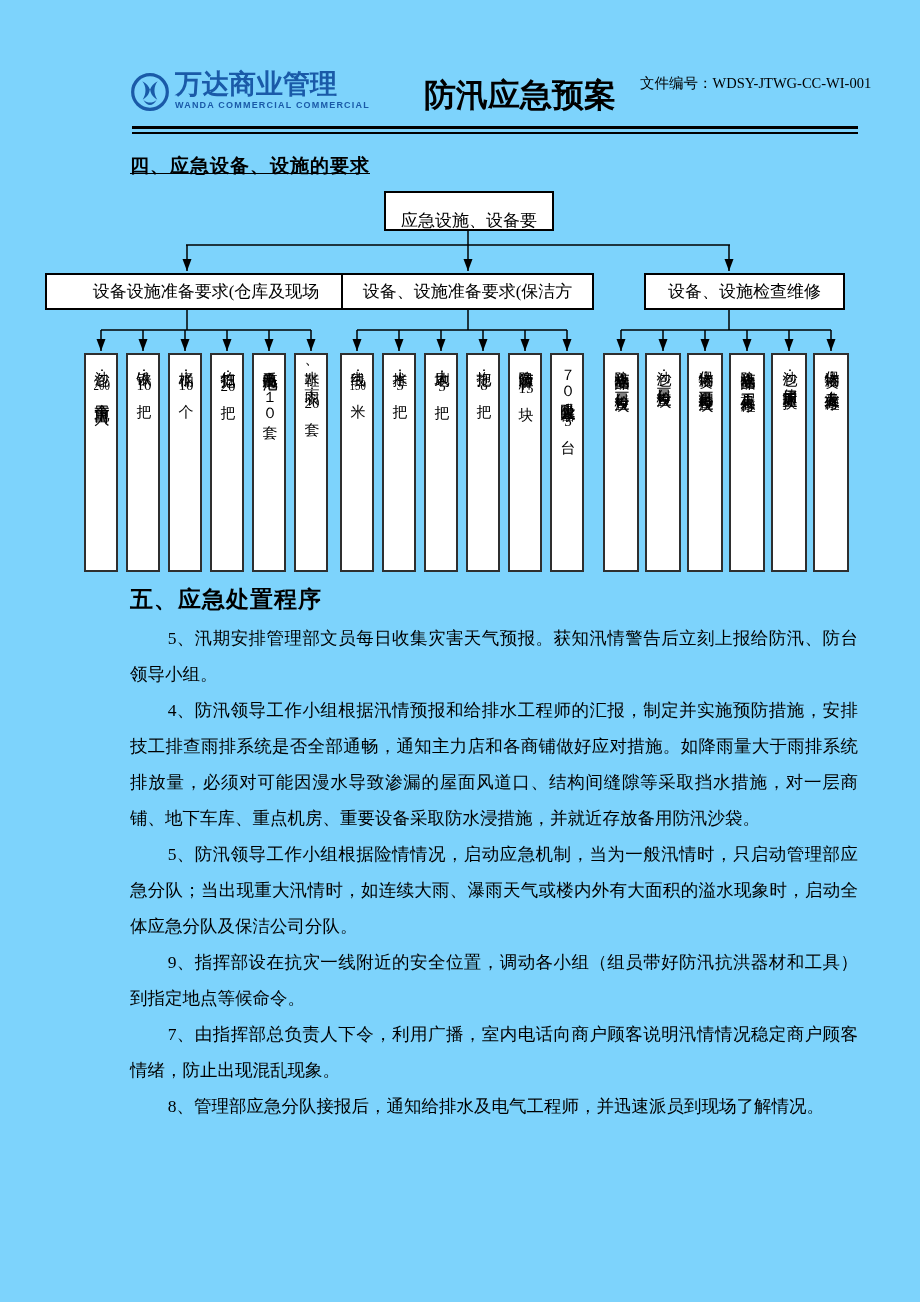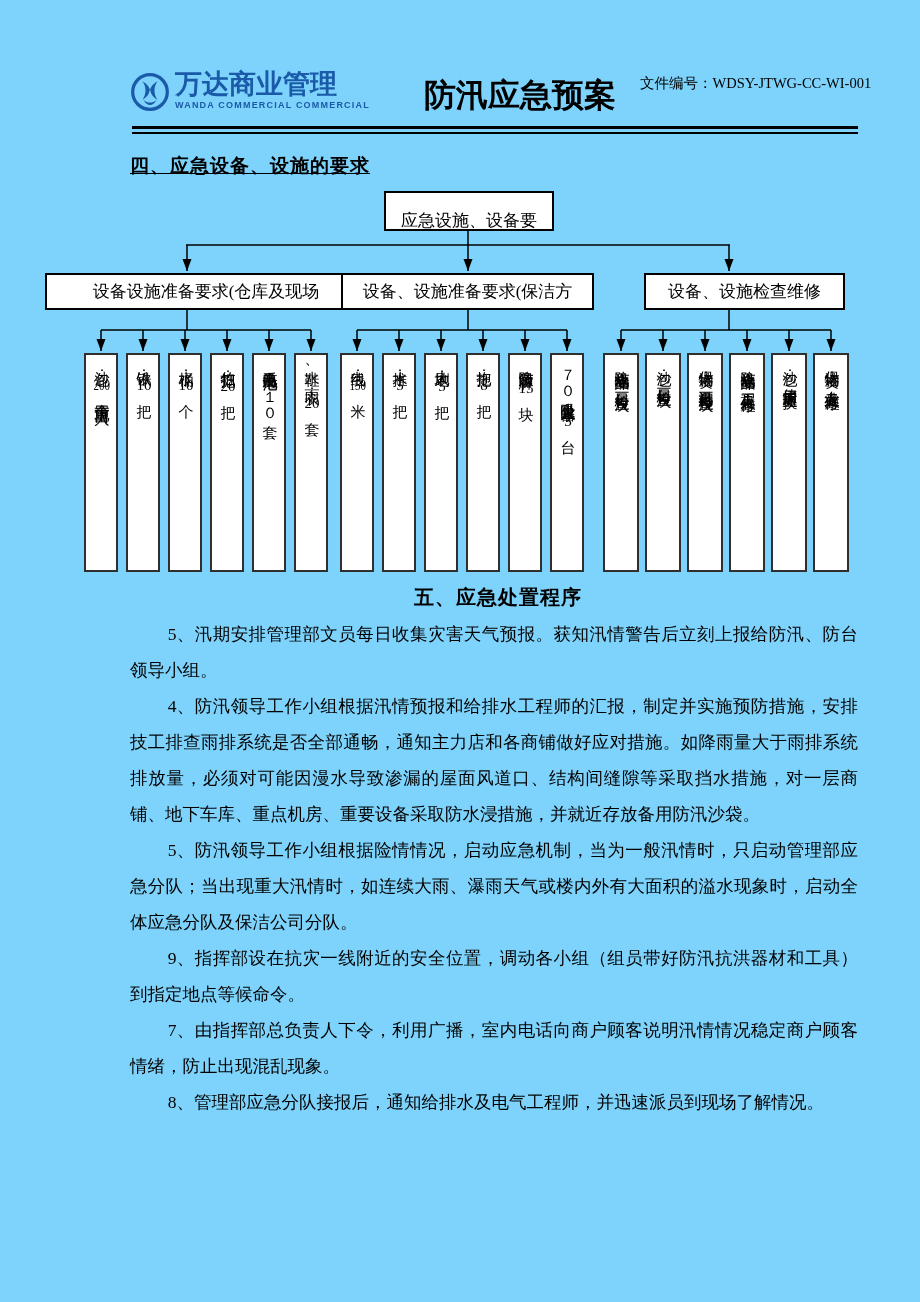--- a/index.html
+++ b/index.html
@@ -51,22 +51,22 @@
   }
   .vbox.w36 { width:36px; }
   .vtext {
     writing-mode:vertical-rl; text-orientation:upright;
     font-size:15px; line-height:1.05; letter-spacing:1px; padding-top:4px;
   }
   .tcy { text-combine-upright:all; letter-spacing:0; }
   
   #procs { position:absolute; left:130px; top:584px; width:728px; }
   #procs .sec-h2 {
-    font-family:"Liberation Sans", sans-serif; font-weight:700; font-size:20px;
-    letter-spacing:1px; margin:0 0 5px 8px;text-align:center;
+    font-family:"Liberation Sans", sans-serif; font-weight:700; font-size:23px;
+    letter-spacing:1px; margin:0 0 5px 0;
   }
   .para {
     margin:0; text-indent:2.15em; font-size:17.5px; line-height:36px;
     text-align:justify; text-justify:inter-ideograph;
   }
 </style>
 </head>
 <body>
 
 <div id="page">

